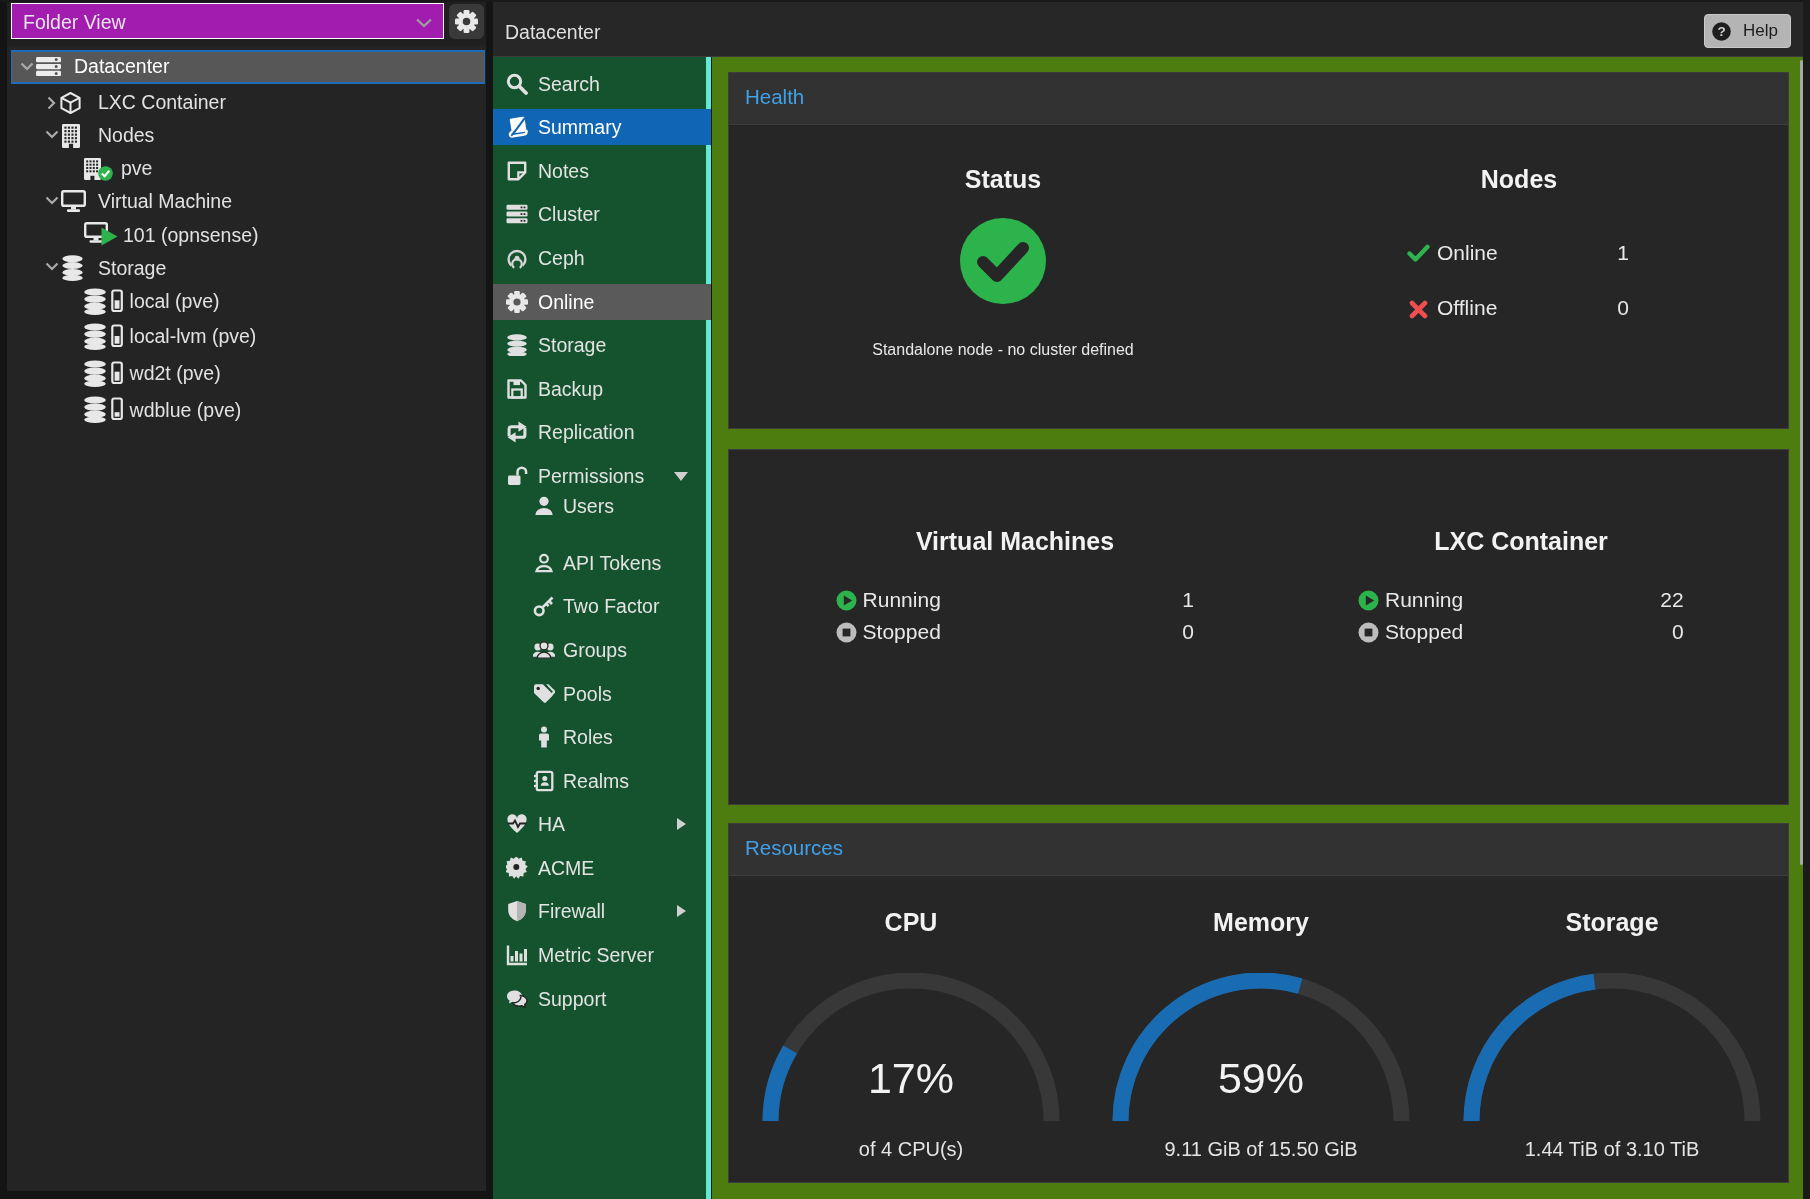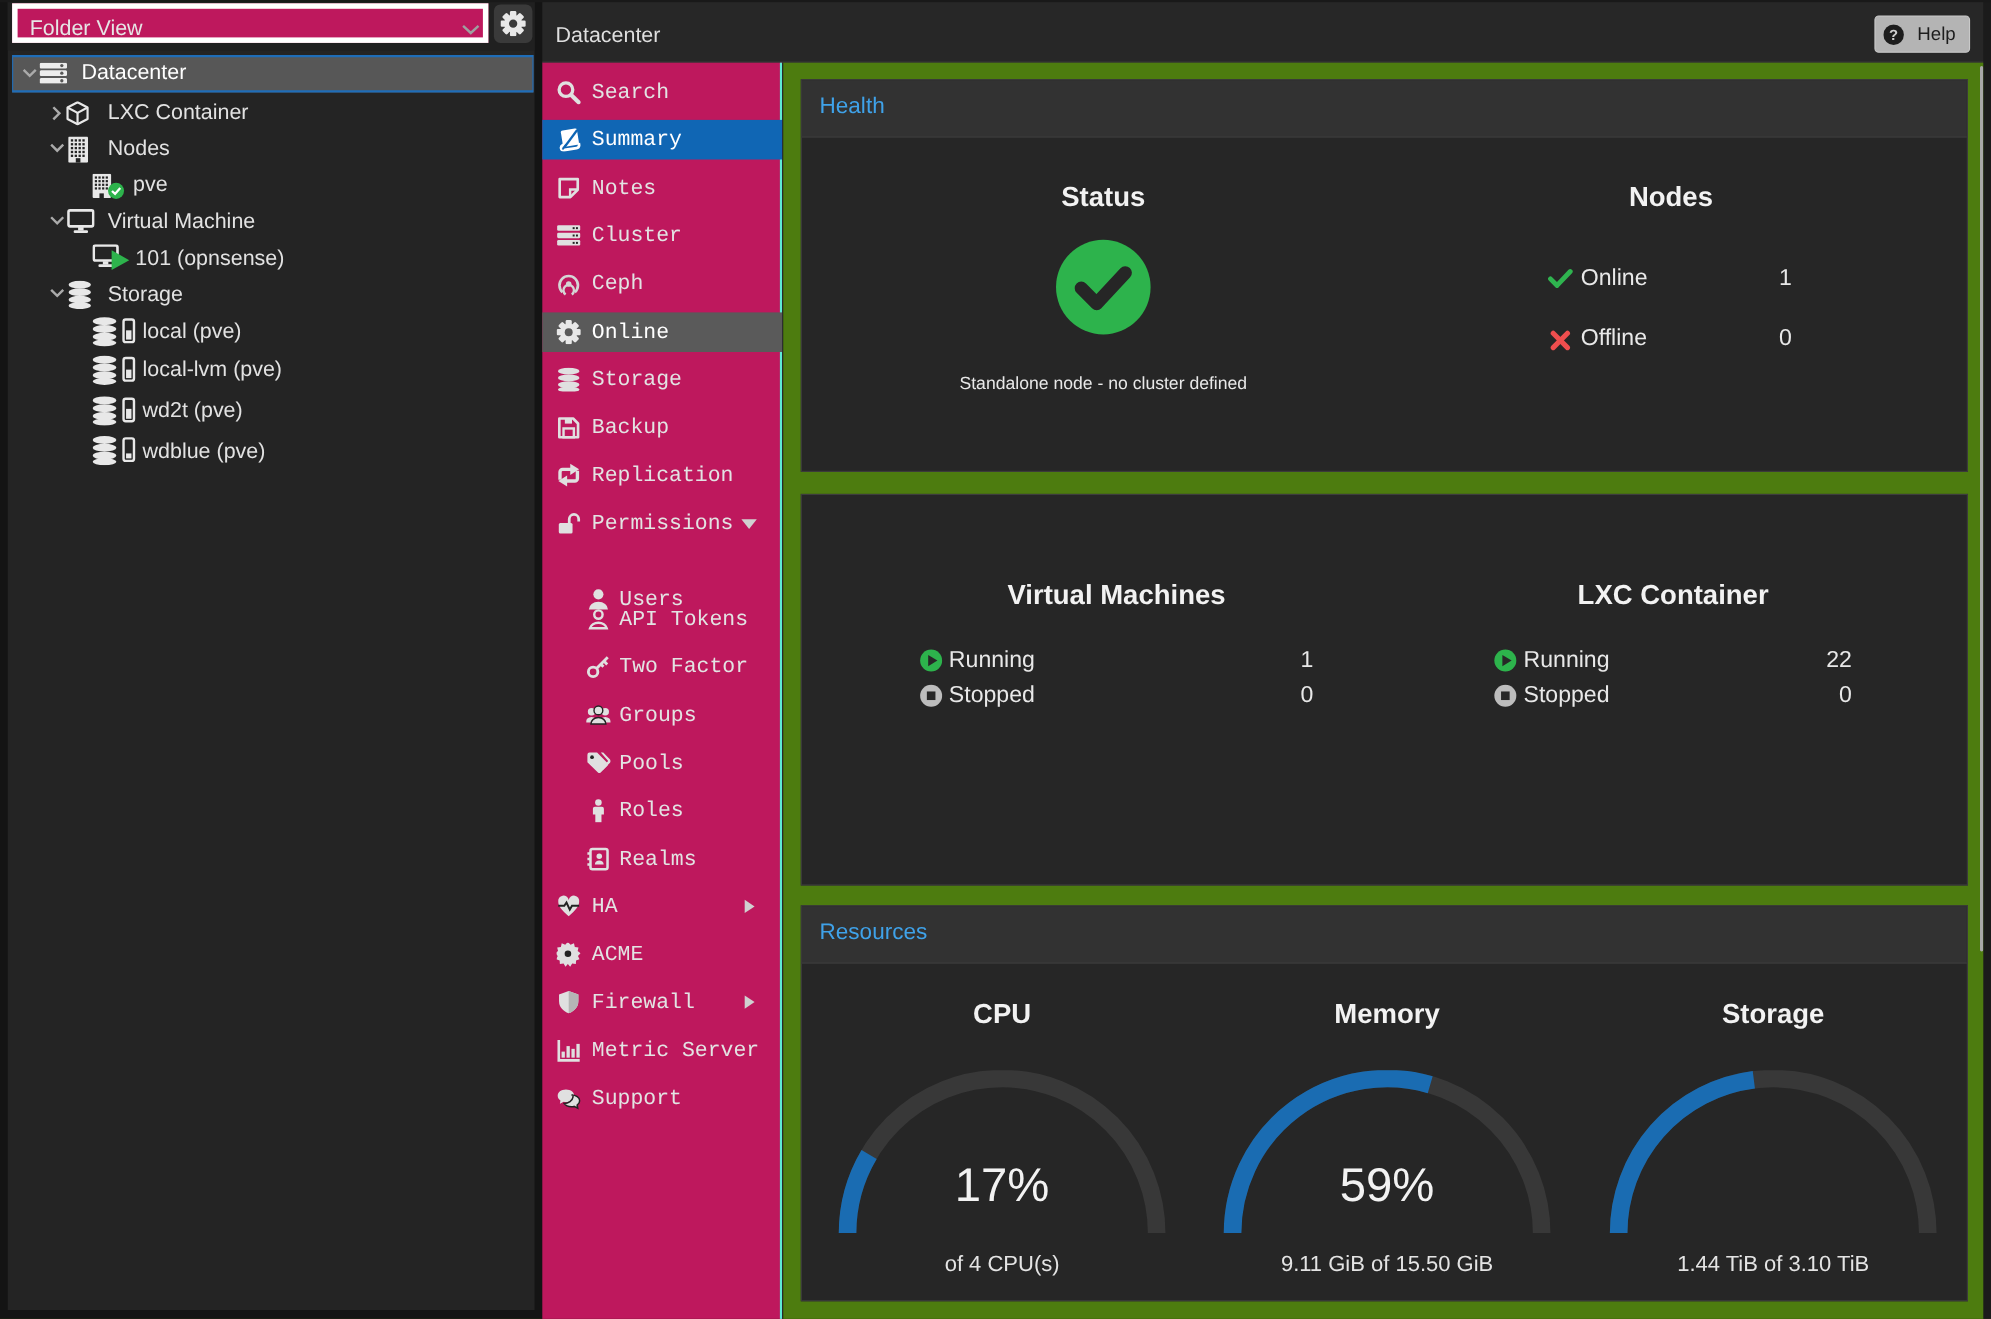--- a/index.html
+++ b/index.html
@@ -1,28 +1,28 @@
 <!DOCTYPE html>
 <html><head><meta charset="utf-8">
 <style>
   html,body{margin:0;padding:0;}
   body{width:1810px;height:1199px;background:#141414;font-family:"Liberation Sans",sans-serif;overflow:hidden;position:relative;color:#e4e4e4;}
   .abs{position:absolute;}
   #west{left:7px;top:0;width:479px;height:1191px;background:#242424;}
   #toolbar{left:0;top:0;width:479px;height:46px;background:#202020;}
-  #combo{left:4px;top:3px;width:433px;height:36px;background:#be185d;border:5px solid #ffffff;box-sizing:border-box;}
+  #combo{left:4px;top:3px;width:433px;height:36px;background:#a21caf;border:1px solid #ffffff;box-sizing:border-box;}
   #combo span{position:absolute;left:11px;top:7px;font-size:19.5px;color:#e6e6e6;}
   #gearbtn{left:442px;top:4px;width:35px;height:35px;background:#3a3a3a;border-radius:6px;}
   #selrow{left:4px;top:50px;width:472px;height:30px;background:#575757;border:1px solid #1f6db8;border-top-width:2px;border-bottom-width:2px;}
   .tlabel{position:absolute;font-size:19.5px;color:#e2e2e2;white-space:nowrap;}
   #centerhead{left:493px;top:0;width:1317px;height:57px;background:#272727;border-bottom:1px solid #3c3c3c;box-sizing:border-box;}
   #ctitle{left:12px;top:21px;font-size:19.5px;color:#dfdfdf;}
   #helpbtn{left:1211px;top:14px;width:87px;height:34px;background:#b4b4b4;border:1px solid #c9c9c9;border-radius:4px;box-sizing:border-box;}
   #helpbtn span{position:absolute;left:38px;top:6px;font-size:17px;color:#1d1d1d;}
-  #menu{left:493px;top:57px;width:218px;height:1142px;background:#be185d;border-right:2px solid #5eead4;box-sizing:border-box;font-family:Liberation Mono, monospace;}
+  #menu{left:493px;top:57px;width:218px;height:1142px;background:#14532d;border-right:5px solid #5eead4;box-sizing:border-box;}
   .mi{left:0;height:36px;width:218px;}
   .mi .ic{position:absolute;left:13px;top:7px;width:22px;height:22px;}
   .mi .ic2{position:absolute;left:40px;top:7px;width:22px;height:22px;}
   .mi span{position:absolute;left:45px;top:7px;font-size:19.5px;color:#e3e3e3;white-space:nowrap;}
   .mi .s2{left:70px;}
   .mi.sel{background:#1066b4;}
   .mi.hov{background:#5a5a5a;}
   .arr-r{position:absolute;left:184px;top:12px;width:0;height:0;border-top:6.5px solid transparent;border-bottom:6.5px solid transparent;border-left:9px solid #d0d0d0;}
   .arr-d{position:absolute;left:181px;top:14px;width:0;height:0;border-left:7.5px solid transparent;border-right:7.5px solid transparent;border-top:9px solid #d0d0d0;}
   #content{left:712px;top:57px;width:1098px;height:1142px;background:#4d7c0f;}
@@ -335,21 +335,21 @@
       <span>Replication</span>
     </div>
   <div class="mi abs" style="top:400.7px">
       <svg class="ic" viewBox="0 0 22 22">
         <rect x="2" y="10.5" width="12.5" height="9.5" rx="1.4" fill="#e0e0e0"></rect>
         <path d="M11.5 10.5 V7 a4.3 4.3 0 0 1 8.6 0 v2" fill="none" stroke="#e0e0e0" stroke-width="2.5"></path>
       </svg>
       <span>Permissions</span>
       <i class="arr-d"></i>
     </div>
-  <div class="mi abs" style="top:470px">
+  <div class="mi abs" style="top:431px">
       <svg class="ic2" viewBox="0 0 22 22">
         <circle cx="11" cy="6.3" r="4.6" fill="#e0e0e0"></circle>
         <path d="M2.3 20 a8.7 7 0 0 1 17.4 0 z" fill="#e0e0e0"></path>
       </svg>
       <span class="s2">Users</span>
     </div>
   <div class="mi abs" style="top:487.9px">
       <svg class="ic2" viewBox="0 0 22 22">
         <circle cx="11" cy="6.7" r="3.8" fill="none" stroke="#e0e0e0" stroke-width="2.2"></circle>
         <path d="M3.4 19.2 a7.8 6.5 0 0 1 15.2 0 z" fill="none" stroke="#e0e0e0" stroke-width="2.2"></path>

